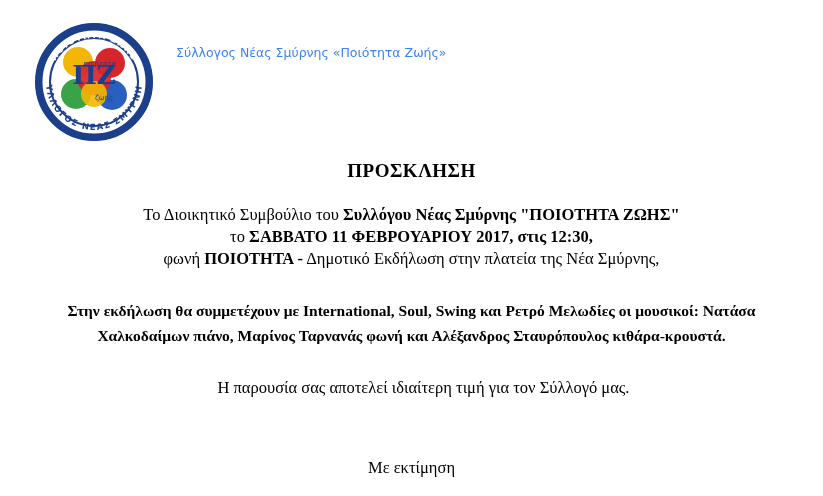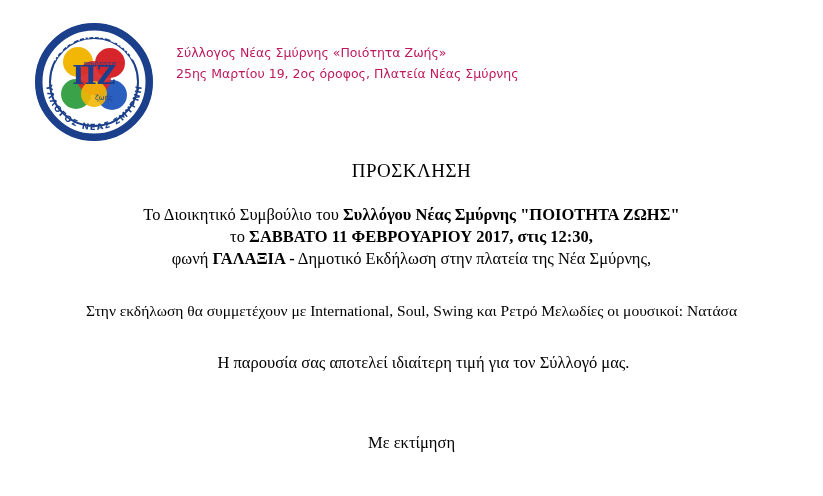--- a/index.html
+++ b/index.html
@@ -34,54 +34,54 @@
   }
   .logo svg {
     display: block;
   }
   .org-block {
     margin-left: 14px;
     margin-top: 28px;
     font-family: "DejaVu Sans", sans-serif;
     font-size: 12.5px;
     line-height: 21px;
-    color: #be185d;
+    color: #3b82f6;
   }
   .org-block div {
     white-space: nowrap;
   }
 
   
   .doc-body {
     margin-top: 6px;
     text-align: center;
   }
   .title {
     font-size: 19px;
-    font-weight: normal;
+    font-weight: bold;
     letter-spacing: 0.5px;
     margin-top: 10px;
     margin-bottom: 22px;
   }
   .para {
     font-size: 16.5px;
     line-height: 22px;
   }
   .para.block1 {
     margin-bottom: 0;
   }
   .para .b {
     font-weight: bold;
   }
   .line {
     display: block;
     white-space: nowrap;
   }
   .musicians {
-    font-weight: normal;
+    font-weight: bold;
     font-size: 15.5px;
     line-height: 25px;
     margin-top: 28px;
     padding: 0 25px;
   }
   .presence {
     font-size: 16.5px;
     margin-top: 30px;
     margin-left: 24px;
   }
@@ -124,37 +124,37 @@
         <circle cx="68" cy="80" r="13" fill="#f2b705" opacity="0.9"></circle>
 
         <text x="68" y="70" font-family="DejaVu Serif, serif" font-size="26" font-weight="bold" fill="#1b3f8b" text-anchor="middle">ΠΖ</text>
         <text x="74" y="52" font-family="DejaVu Sans, sans-serif" font-size="7" fill="#1b3f8b" text-anchor="middle">ποιότητα</text>
         <text x="78" y="86" font-family="DejaVu Sans, sans-serif" font-size="7" fill="#1b3f8b" text-anchor="middle">ζωής</text>
       </svg>
     </div>
 
     <div class="org-block">
       <div>Σύλλογος Νέας Σμύρνης «Ποιότητα Ζωής»</div>
-      <div>25ης Μαρτίου 19, 2ος όροφος, Πλατεία Νέας Σμύρνης</div>
     </div>
 
   </div>
 
   <div class="doc-body">
 
     <div class="title">ΠΡΟΣΚΛΗΣΗ</div>
 
     <div class="para block1">
       <span class="line"><span>Το Διοικητικό Συμβούλιο του </span><span class="b">Συλλόγου Νέας Σμύρνης "ΠΟΙΟΤΗΤΑ ΖΩΗΣ"</span></span>
       <span class="line"><span>το </span><span class="b">ΣΑΒΒΑΤΟ 11 ΦΕΒΡΟΥΑΡΙΟΥ 2017, στις 12:30,</span></span>
-      <span class="line"><span>φωνή </span><span class="b">ΓΑΛΑΞΙΑ -</span><span> Δημοτικό Εκδήλωση  στην πλατεία της Νέα Σμύρνης,</span></span>
+      <span class="line"><span>φωνή </span><span class="b">ΠΟΙΟΤΗΤΑ -</span><span> Δημοτικό Εκδήλωση  στην πλατεία της Νέα Σμύρνης,</span></span>
     </div>
 
     <div class="musicians">
       <span class="line">Στην εκδήλωση θα συμμετέχουν με International, Soul, Swing και Ρετρό Μελωδίες οι μουσικοί:  Νατάσα</span>
+      <span class="line">Χαλκοδαίμων πιάνο, Μαρίνος Ταρνανάς φωνή και Αλέξανδρος Σταυρόπουλος κιθάρα-κρουστά.</span>
     </div>
 
     <div class="presence">Η παρουσία σας αποτελεί ιδιαίτερη τιμή για τον Σύλλογό μας.</div>
 
     <div class="closing">
       <span class="line">Με εκτίμηση</span>
 
     </div>
 
   </div>

